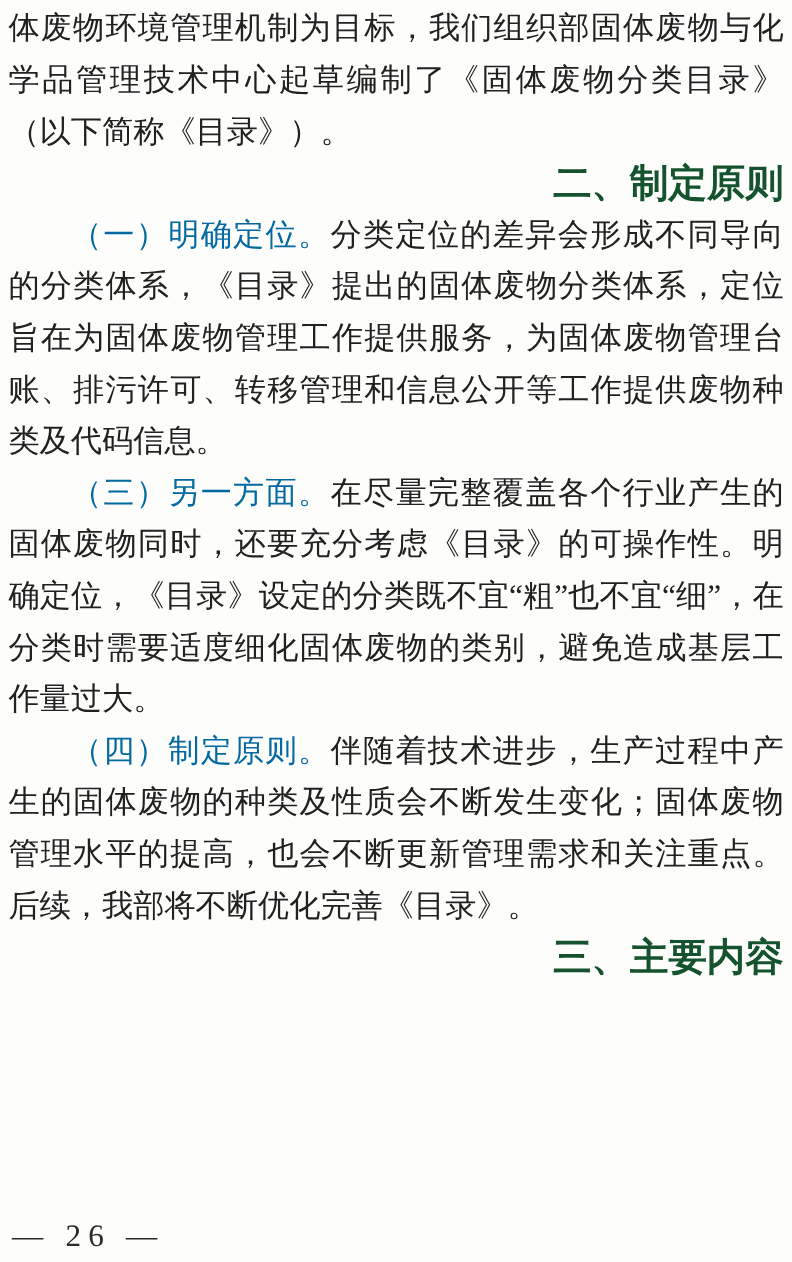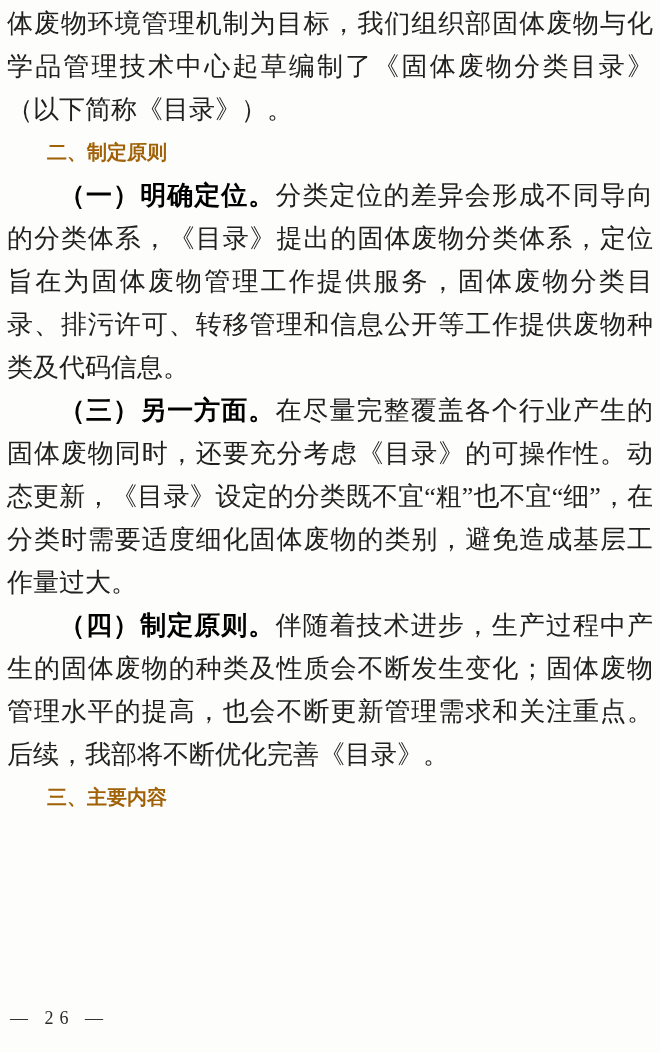--- a/index.html
+++ b/index.html
@@ -26,54 +26,54 @@
     text-indent: 2em;
   }
   .para.continuation {
     text-indent: 0;
   }
   .section-heading {
     margin: 0;
     text-indent: 2em;
     font-family: "Liberation Sans", sans-serif;
     font-weight: bold;
-    font-size: 20px;
+    font-size: 32px;
     line-height: 43px;
-    color: #a16207;
-    text-align: left;
+    color: #14532d;
+    text-align: right;
   }
   .lead-label {
-    font-weight: bold;
-    color: #000000;
+    font-weight: normal;
+    color: #0369a1;
   }
   .page-footer {
     position: absolute;
     left: 10px;
-    bottom: 20px;
-    font-size: 18px;
+    bottom: 8px;
+    font-size: 26px;
     line-height: 28px;
     letter-spacing: 6px;
     color: #2b2a29;
     text-indent: 0;
     font-family: "Liberation Serif", serif;
   }
 </style>
 </head>
 <body>
 
 <div class="page">
 
   <p class="para continuation">体废物环境管理机制为目标，我们组织部固体废物与化学品管理技术中心起草编制了《固体废物分类目录》（以下简称《目录》）。</p>
 
   <h2 class="section-heading">二、制定原则</h2>
 
-  <p class="para"><span class="lead-label">（一）明确定位。</span><span>分类定位的差异会形成不同导向的分类体系，《目录》提出的固体废物分类体系，定位旨在为固体废物管理工作提供服务，固体废物分类目录、排污许可、转移管理和信息公开等工作提供废物种类及代码信息。</span></p>
+  <p class="para"><span class="lead-label">（一）明确定位。</span><span>分类定位的差异会形成不同导向的分类体系，《目录》提出的固体废物分类体系，定位旨在为固体废物管理工作提供服务，为固体废物管理台账、排污许可、转移管理和信息公开等工作提供废物种类及代码信息。</span></p>
 
 
-  <p class="para"><span class="lead-label">（三）另一方面。</span><span>在尽量完整覆盖各个行业产生的固体废物同时，还要充分考虑《目录》的可操作性。动态更新，《目录》设定的分类既不宜“粗”也不宜“细”，在分类时需要适度细化固体废物的类别，避免造成基层工作量过大。</span></p>
+  <p class="para"><span class="lead-label">（三）另一方面。</span><span>在尽量完整覆盖各个行业产生的固体废物同时，还要充分考虑《目录》的可操作性。明确定位，《目录》设定的分类既不宜“粗”也不宜“细”，在分类时需要适度细化固体废物的类别，避免造成基层工作量过大。</span></p>
 
   <p class="para"><span class="lead-label">（四）制定原则。</span><span>伴随着技术进步，生产过程中产生的固体废物的种类及性质会不断发生变化；固体废物管理水平的提高，也会不断更新管理需求和关注重点。后续，我部将不断优化完善《目录》。</span></p>
 
   <h2 class="section-heading">三、主要内容</h2>
 
   <div class="page-footer">— 26 —</div>
 
 </div>
 
 </body></html>

